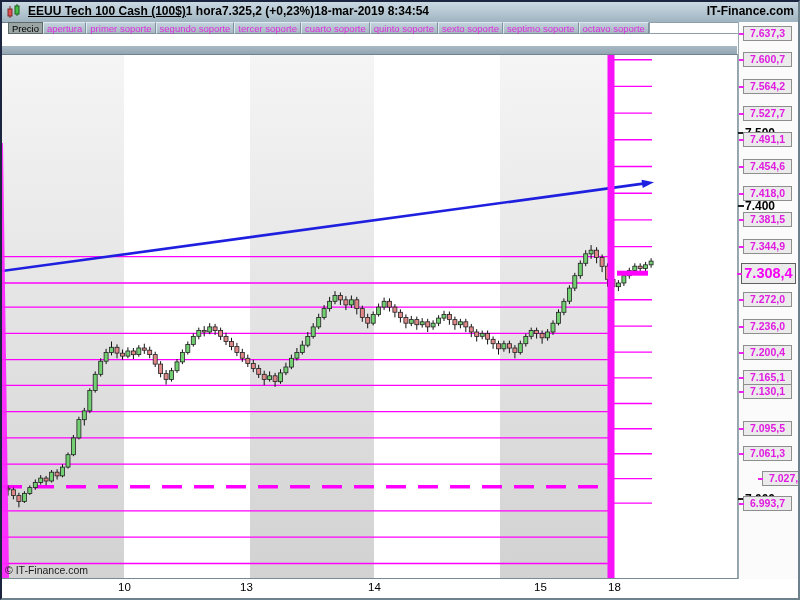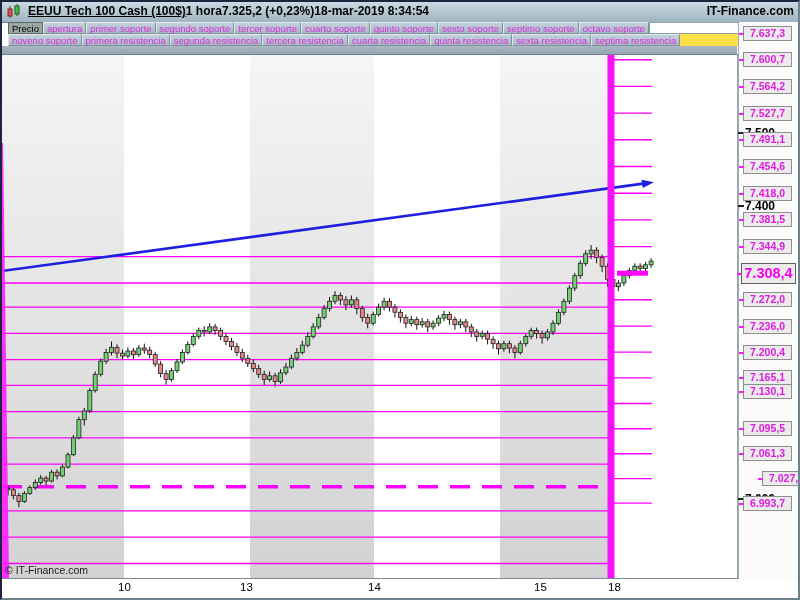--- a/index.html
+++ b/index.html
@@ -79,30 +79,20 @@
       <div class="tbtn">apertura</div>
       <div class="tbtn">primer soporte</div>
       <div class="tbtn">segundo soporte</div>
       <div class="tbtn">tercer soporte</div>
       <div class="tbtn">cuarto soporte</div>
       <div class="tbtn">quinto soporte</div>
       <div class="tbtn">sexto soporte</div>
       <div class="tbtn">septimo soporte</div>
       <div class="tbtn">octavo soporte</div>
       <div class="tb-filler"></div>
-    </div>
-  <div class="tbrow" id="tbrow2">
-      <div class="tbtn">noveno soporte</div>
-      <div class="tbtn">primera resistencia</div>
-      <div class="tbtn">segunda resistencia</div>
-      <div class="tbtn">tercera resistencia</div>
-      <div class="tbtn">cuarta resistencia</div>
-      <div class="tbtn">quinta resistencia</div>
-      <div class="tbtn">sexta resistencia</div>
-      <div class="tbtn">septima resistencia</div>
     </div>
   <div id="tbstrip"></div>
 
   <div id="chartbox">
     <svg id="chartsvg" width="735" height="523" viewBox="0 0 735 523">
         <defs>
           <linearGradient id="gband" x1="0" y1="0" x2="0" y2="1">
             <stop offset="0" stop-color="#f5f5f5"></stop>
             <stop offset="1" stop-color="#d2d2d2"></stop>
           </linearGradient>

